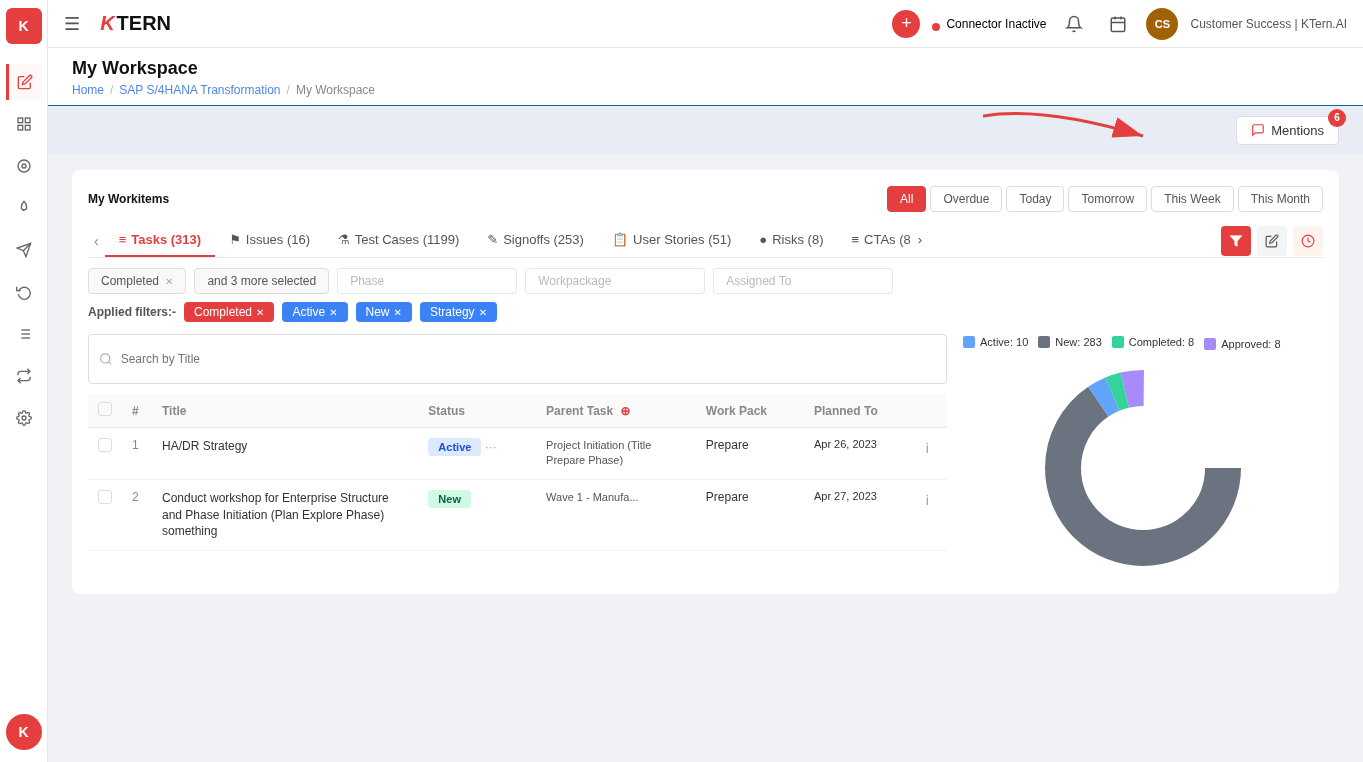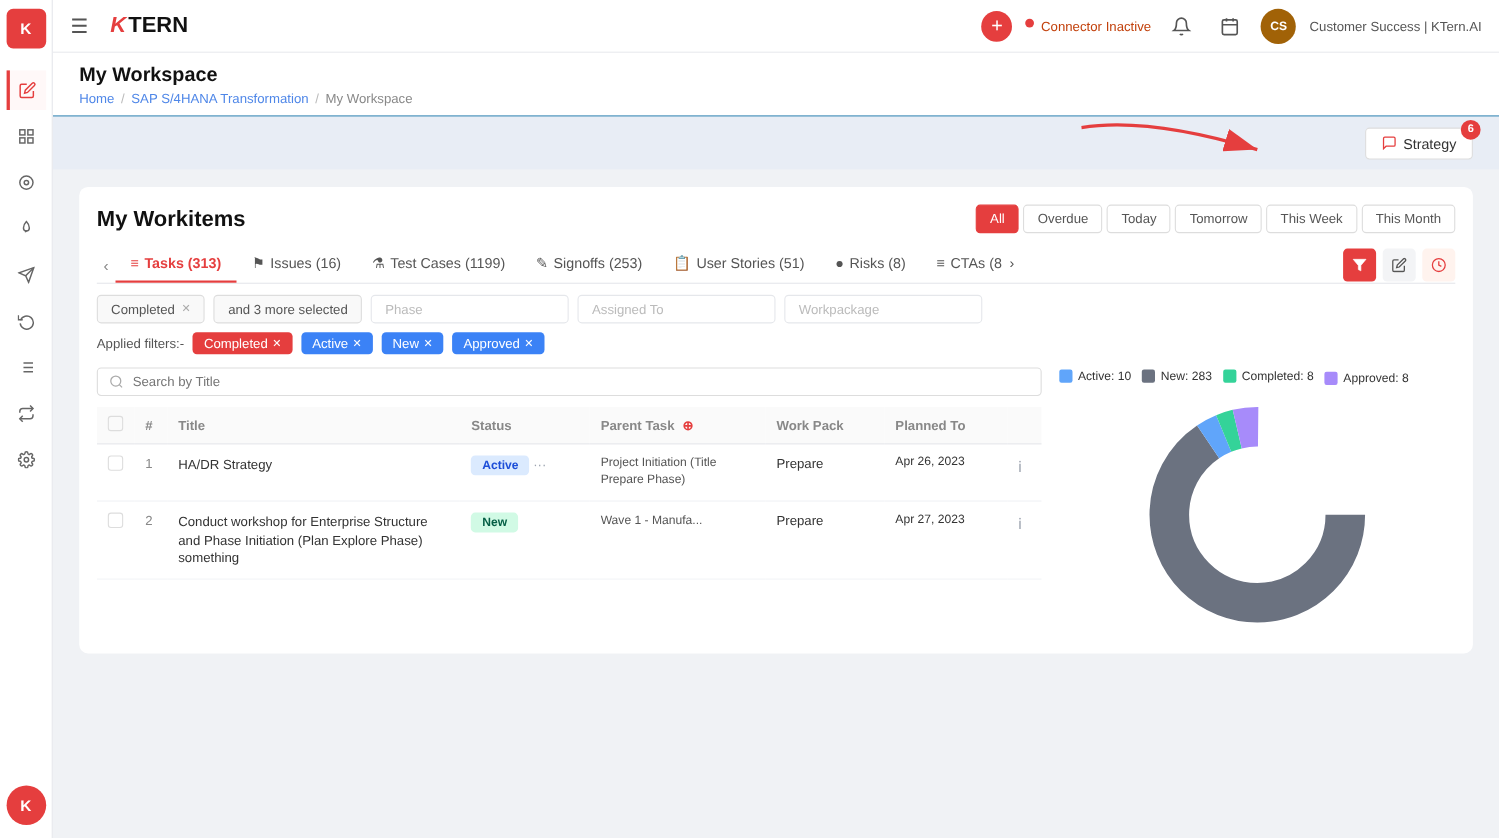--- a/index.html
+++ b/index.html
@@ -15,21 +15,21 @@
     .ktern-logo-small { width: 36px; height: 36px; background: #e53e3e; border-radius: 50%; display: flex; align-items: center; justify-content: center; color: #fff; font-weight: bold; font-size: 14px; cursor: pointer; }
 
     .main-area { flex: 1; display: flex; flex-direction: column; overflow: hidden; }
 
     
     .topnav { height: 48px; background: #fff; border-bottom: 1px solid #e5e7eb; display: flex; align-items: center; padding: 0 16px; gap: 12px; }
     .hamburger { font-size: 18px; color: #555; cursor: pointer; margin-right: 8px; }
     .logo { display: flex; align-items: center; gap: 2px; font-weight: 800; font-size: 20px; color: #111; margin-right: auto; }
     .topnav-right { display: flex; align-items: center; gap: 12px; }
     .plus-btn { width: 28px; height: 28px; background: #e53e3e; border-radius: 50%; display: flex; align-items: center; justify-content: center; color: #fff; font-size: 18px; cursor: pointer; }
-    .connector-status { display: flex; align-items: flex-start; gap: 6px; font-size: 12px; color: #c2410c; }
+    .connector-status { display: flex; align-items: flex-end; gap: 6px; font-size: 12px; color: #000000; }
     .dot-inactive { width: 8px; height: 8px; border-radius: 50%; background: #e53e3e; }
     .icon-btn { width: 32px; height: 32px; display: flex; align-items: center; justify-content: center; cursor: pointer; color: #555; font-size: 16px; }
     .user-avatar { width: 32px; height: 32px; border-radius: 50%; background: #a16207; display: flex; align-items: center; justify-content: center; color: #fff; font-size: 11px; font-weight: 600; }
     .user-label { font-size: 12px; color: #555; }
 
     
     .page-header { background: #fff; padding: 10px 24px 8px; border-bottom: 1px solid #0369a1; }
     .page-title { font-size: 18px; font-weight: 700; color: #111; margin-bottom: 4px; }
     .breadcrumb { display: flex; align-items: center; gap: 6px; font-size: 12px; color: #888; }
     .breadcrumb a { color: #4f87e8; text-decoration: none; }
@@ -39,21 +39,21 @@
     .banner-area { background: #e8edf5; padding: 8px 24px; display: flex; justify-content: flex-end; align-items: center; position: relative; min-height: 48px; }
     .mentions-btn { background: #fff; border: 1px solid #ddd; border-radius: 4px; padding: 6px 14px; display: flex; align-items: center; gap: 6px; cursor: pointer; font-size: 13px; color: #333; position: relative; }
     .mentions-badge { position: absolute; top: -8px; right: -8px; background: #e53e3e; color: #fff; border-radius: 50%; width: 18px; height: 18px; font-size: 10px; display: flex; align-items: center; justify-content: center; font-weight: 700; }
 
     
     .content-area { flex: 1; padding: 16px 24px; overflow-y: auto; background: #f0f2f5; }
 
     
     .workitems-card { background: #fff; border-radius: 8px; padding: 16px; }
     .workitems-header { display: flex; align-items: center; gap: 12px; margin-bottom: 12px; }
-    .workitems-title { font-size: 20px; font-weight: 700; color: #111; margin-right: auto; }
+    .workitems-title { font-size: 12px; font-weight: 700; color: #111; margin-right: auto; }
     .filter-tabs { display: flex; align-items: center; gap: 4px; }
     .filter-tab { padding: 5px 12px; border: 1px solid #ddd; border-radius: 4px; cursor: pointer; font-size: 12px; color: #555; background: #fff; }
     .filter-tab.active { background: #e53e3e; color: #fff; border-color: #e53e3e; }
     .choose-relation { padding: 5px 12px; border: 1px solid #ddd; border-radius: 4px; cursor: pointer; font-size: 12px; color: #aaa; background: #fff; min-width: 160px; }
 
     
     .tab-bar { display: flex; align-items: center; border-bottom: 1px solid #e5e7eb; margin-bottom: 10px; gap: 0; }
     .tab-prev { padding: 0 6px; cursor: pointer; color: #888; font-size: 14px; }
     .tab-item { padding: 8px 14px; cursor: pointer; font-size: 13px; color: #555; display: flex; align-items: center; gap: 5px; border-bottom: 2px solid transparent; white-space: nowrap; }
     .tab-item.active-tab { color: #e53e3e; border-bottom: 2px solid #e53e3e; font-weight: 600; }
@@ -65,32 +65,32 @@
 
     
     .filters-row { display: flex; gap: 8px; margin-bottom: 8px; flex-wrap: wrap; align-items: center; }
     .filter-chip { display: flex; align-items: center; gap: 6px; padding: 5px 12px; border: 1px solid #ddd; border-radius: 4px; background: #fff; font-size: 12px; color: #555; cursor: pointer; }
     .filter-chip .chip-x { color: #aaa; font-size: 10px; cursor: pointer; }
     .filter-chip.multi { background: #f9f9f9; }
     .filter-placeholder { padding: 5px 12px; border: 1px solid #e5e7eb; border-radius: 4px; background: #fff; font-size: 12px; color: #bbb; min-width: 180px; }
 
     
     .applied-filters { display: flex; align-items: center; gap: 8px; margin-bottom: 12px; font-size: 12px; flex-wrap: wrap; }
-    .applied-label { color: #555; font-weight: 400; text-align: right; }
+    .applied-label { color: #555; font-weight: 700; text-align: right; }
     .applied-tag { display: flex; align-items: center; gap: 4px; padding: 3px 10px; border-radius: 4px; background: #e53e3e; color: #fff; font-size: 12px; }
     .applied-tag .tag-x { cursor: pointer; font-size: 10px; }
     .applied-tag.blue { background: #3b82f6; }
 
     
     .main-grid { display: flex; gap: 16px; }
     .table-section { flex: 1; min-width: 0; }
     .chart-section { width: 360px; flex-shrink: 0; }
 
     
-    .search-box { display: flex; align-items: center; border: 1px solid #ddd; border-radius: 4px; padding: 5px 10px; margin-bottom: 10px; gap: 8px; background: #fff; }
+    .search-box { display: flex; align-items: center; border: 1px solid #ddd; border-radius: 4px; padding: 17px 10px; margin-bottom: 10px; gap: 8px; background: #fff; }
     .search-box input { border: none; outline: none; font-size: 12px; color: #333; width: 100%; }
 
     
     .task-table { width: 100%; border-collapse: collapse; font-size: 12px; }
     .task-table th { text-align: left; padding: 8px 10px; color: #888; font-weight: 600; border-bottom: 1px solid #e5e7eb; background: #fafafa; }
     .task-table td { padding: 10px; border-bottom: 1px solid #f0f2f5; vertical-align: top; }
     .checkbox-cell { width: 30px; }
     .num-cell { width: 30px; color: #888; }
     .title-cell { max-width: 200px; font-size: 12px; color: #333; line-height: 1.4; }
     .status-badge { padding: 3px 10px; border-radius: 4px; font-size: 11px; font-weight: 600; display: inline-block; }
@@ -245,21 +245,21 @@
           <marker id="arrowhead" markerWidth="10" markerHeight="7" refX="10" refY="3.5" orient="auto">
             <polygon points="0 0, 10 3.5, 0 7" fill="#e53e3e"></polygon>
           </marker>
         </defs>
         <path d="M 0,10 Q 60,0 160,30" stroke="#e53e3e" stroke-width="3" fill="none" marker-end="url(#arrowhead)"></path>
       </svg>
       <div class="mentions-btn">
         <svg width="14" height="14" viewBox="0 0 24 24" fill="none" stroke="#e53e3e" stroke-width="2">
             <path d="M21 15a2 2 0 0 1-2 2H7l-4 4V5a2 2 0 0 1 2-2h14a2 2 0 0 1 2 2z"></path>
           </svg>
-        <span>Strategy</span>
+        <span>Mentions</span>
         <span class="mentions-badge">6</span>
       </div>
     </div>
 
     <div class="content-area">
       <div class="workitems-card">
 
         <div class="workitems-header">
           <span class="workitems-title">My Workitems</span>
           <div class="filter-tabs">
@@ -327,40 +327,40 @@
 
         <div class="filters-row">
           <div class="filter-chip multi">
             <span>Completed</span>
             <span class="chip-x">✕</span>
           </div>
           <div class="filter-chip multi">
             <span>and 3 more selected</span>
           </div>
           <div class="filter-placeholder">Phase</div>
+          <div class="filter-placeholder">Workpackage</div>
           <div class="filter-placeholder">Assigned To</div>
-          <div class="filter-placeholder">Workpackage</div>
         </div>
 
         <div class="applied-filters">
           <span class="applied-label">Applied filters:-</span>
           <div class="applied-tag">
             <span>Completed</span>
             <span class="tag-x">✕</span>
           </div>
           <div class="applied-tag blue">
             <span>Active</span>
             <span class="tag-x">✕</span>
           </div>
           <div class="applied-tag blue">
             <span>New</span>
             <span class="tag-x">✕</span>
           </div>
           <div class="applied-tag blue">
-            <span>Approved</span>
+            <span>Strategy</span>
             <span class="tag-x">✕</span>
           </div>
         </div>
 
         <div class="main-grid">
           <div class="table-section">
 
             <div class="search-box">
               <svg width="14" height="14" viewBox="0 0 24 24" fill="none" stroke="#aaa" stroke-width="2">
                   <circle cx="11" cy="11" r="8"></circle>

